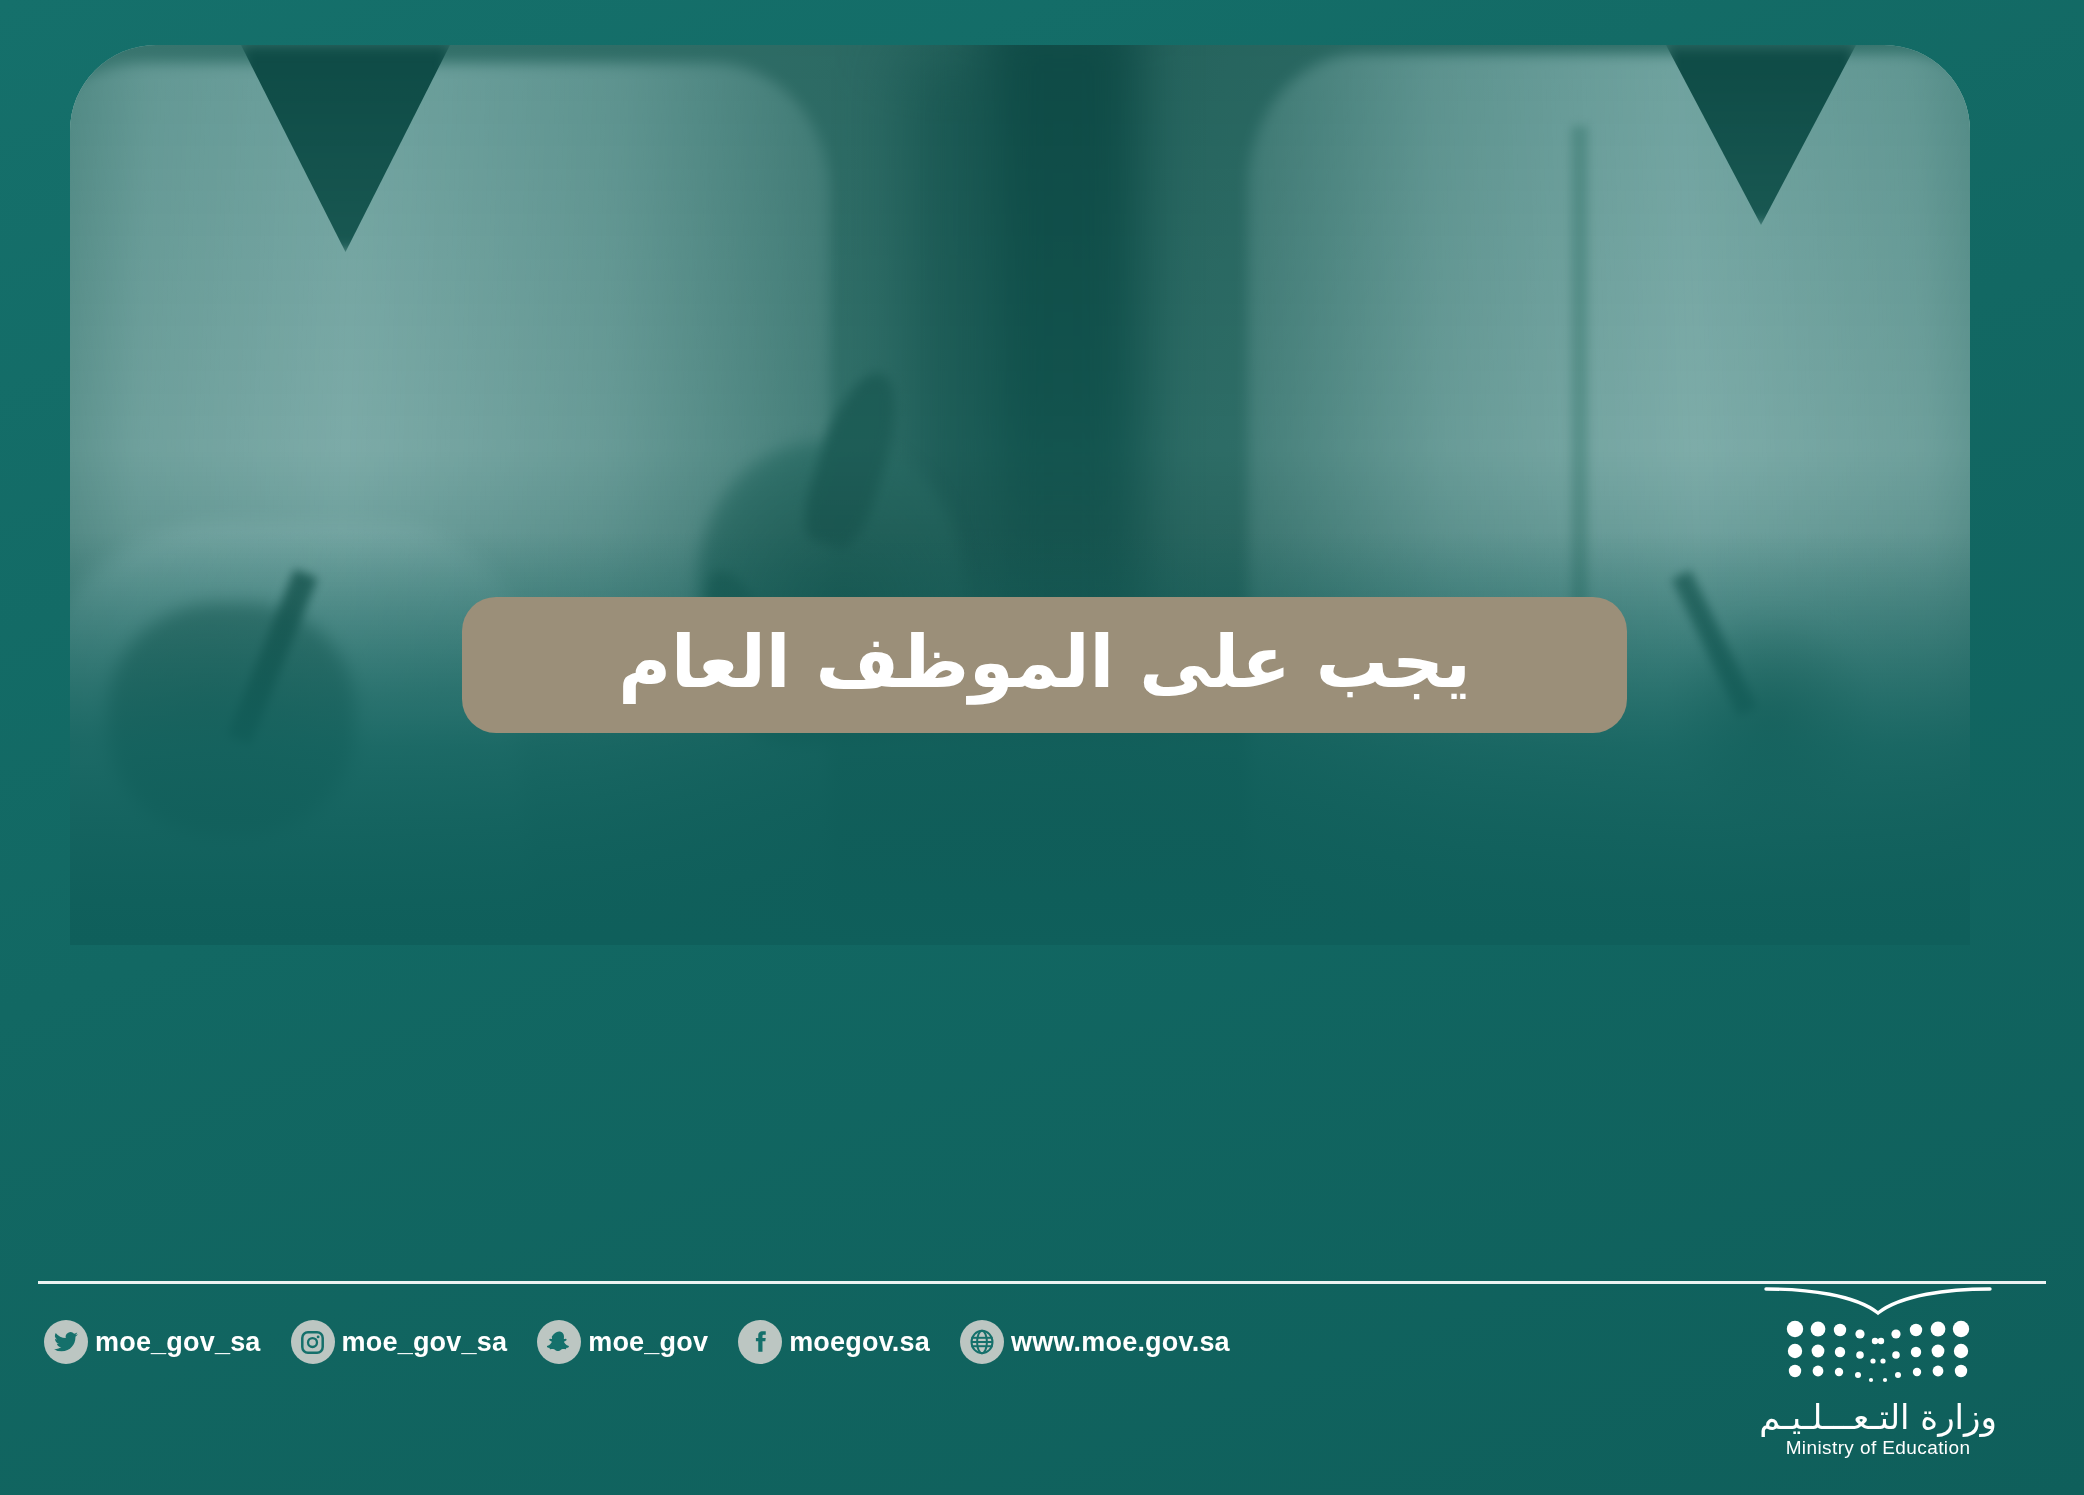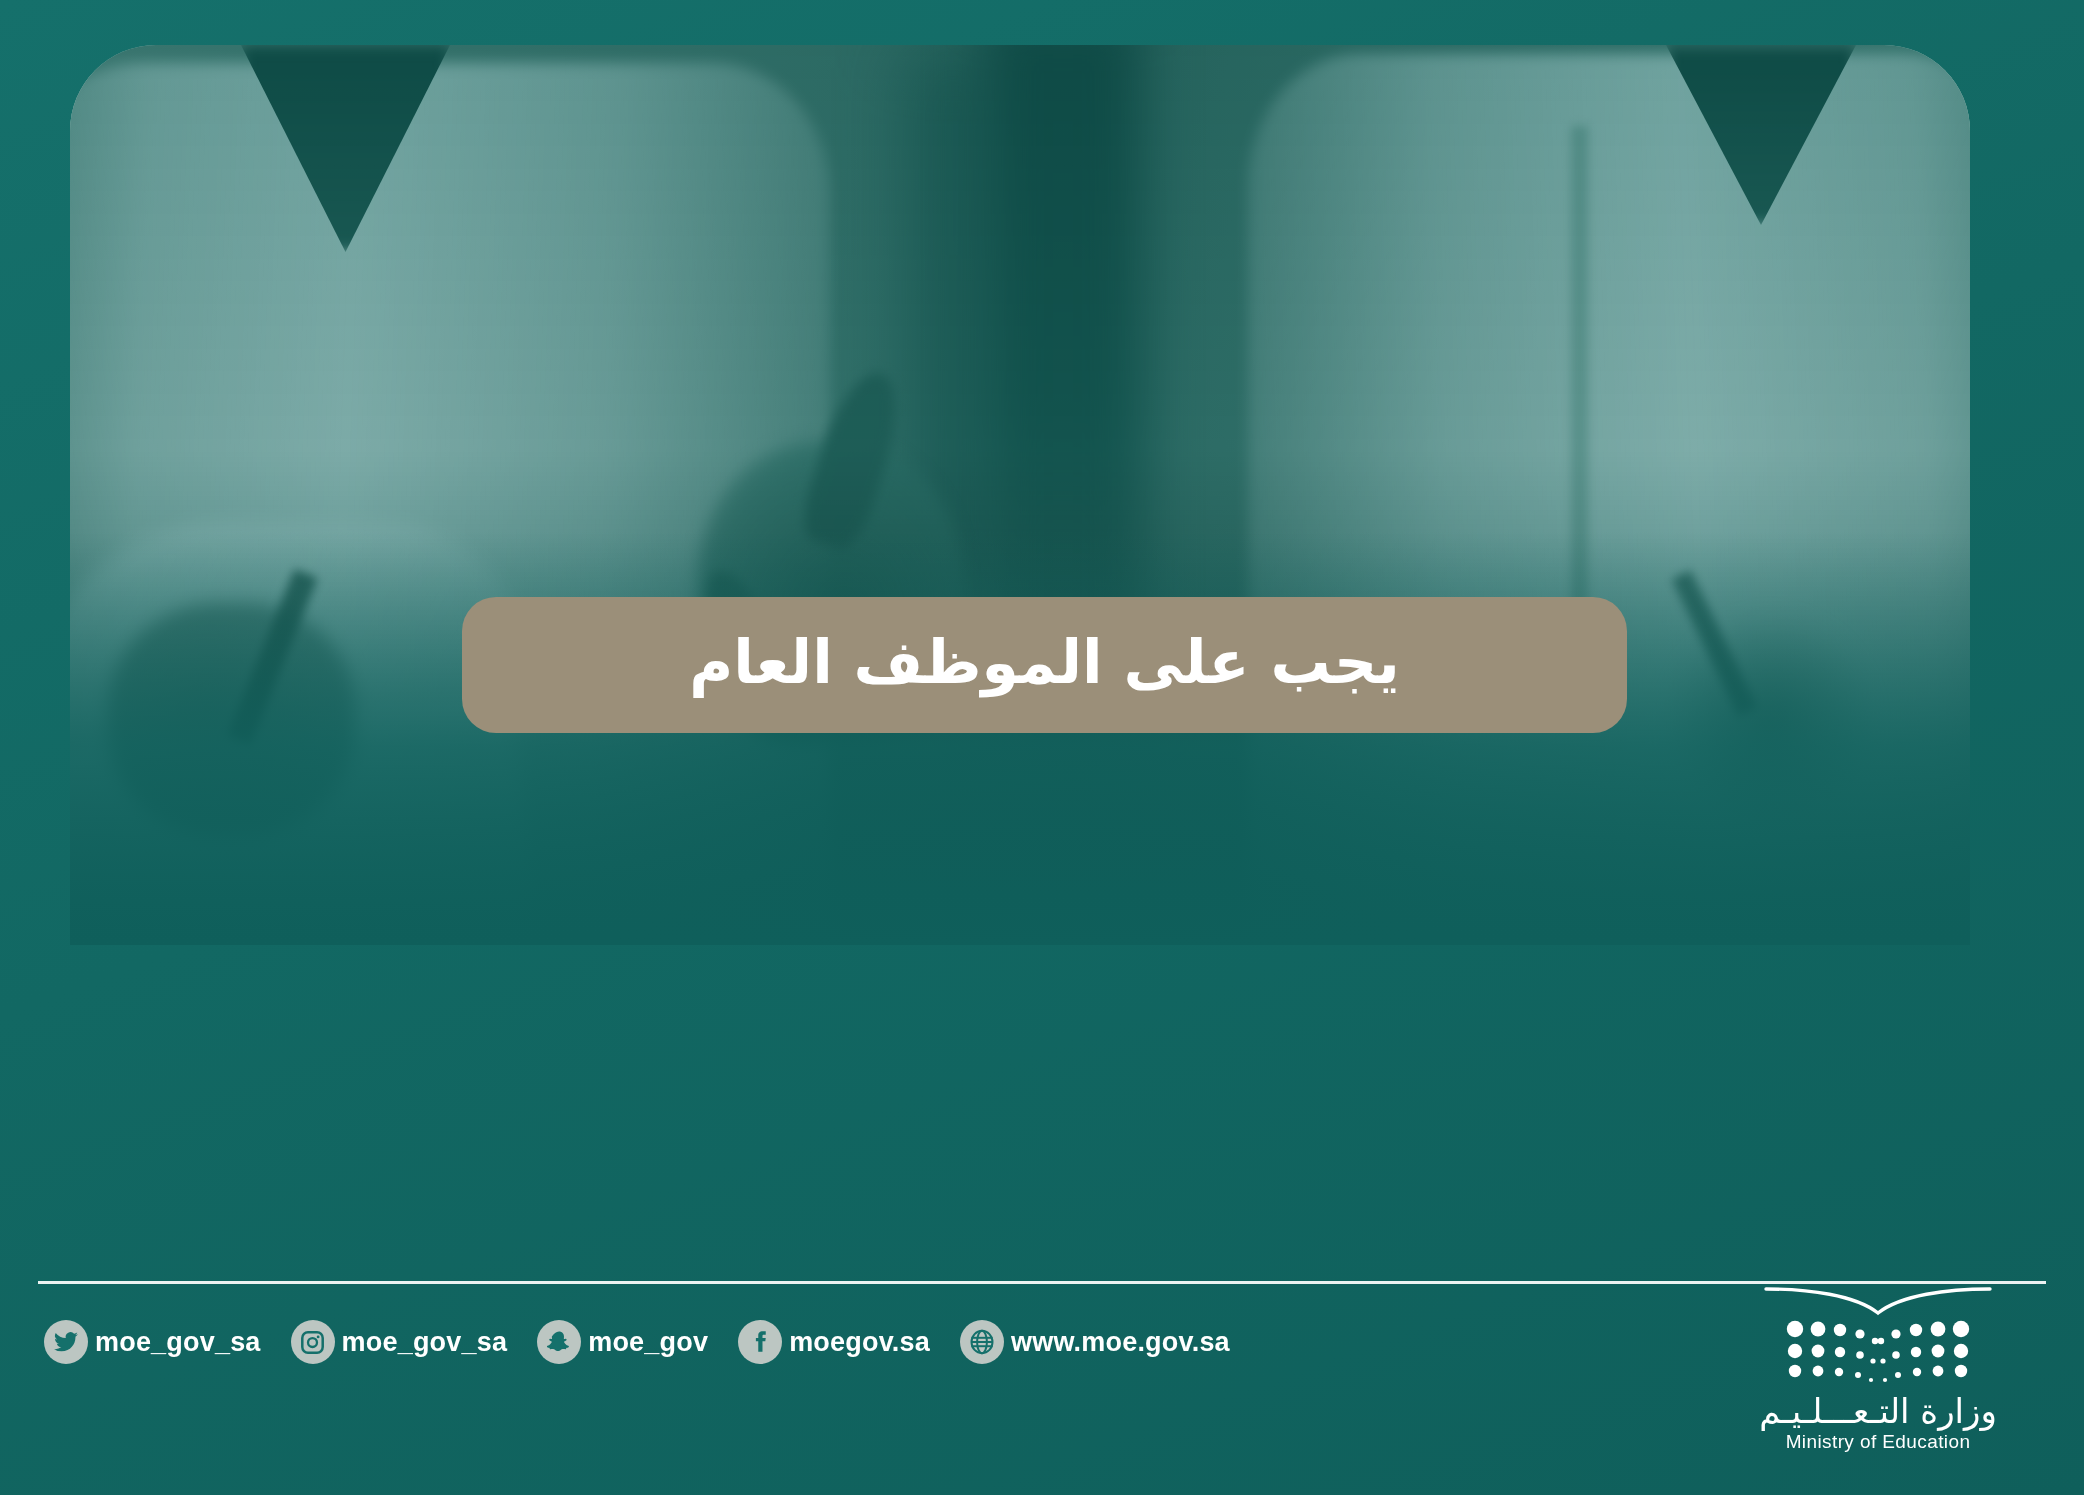--- a/index.html
+++ b/index.html
@@ -185,21 +185,21 @@
     position:absolute;
     left:462px; top:597px;
     width:1165px; height:136px;
     background:#9b8f79;
     border-radius:34px;
     display:flex; align-items:center; justify-content:center;
     z-index:5;
   }
   .title-badge .title-text {
     color:#ffffff;
-    font-size:60px;
+    font-size:72px;
     font-weight:bold;
     letter-spacing:0;
     white-space:nowrap;
     direction:rtl;
     line-height:1;
     transform:translateY(-3px);
   }
 
   
   .body-copy {
@@ -256,21 +256,21 @@
     width:300px; height:180px;
     z-index:6;
     display:flex; flex-direction:column; align-items:center;
   }
   .moe-mark { width:230px; height:108px; }
   .moe-ar {
     color:#ffffff;
     font-size:34px;
     direction:rtl;
     letter-spacing:2px;
-    margin-top:0;
+    margin-top:6px;
     font-family:"DejaVu Sans", sans-serif;
     white-space:nowrap;
   }
   .moe-en {
     color:#ffffff;
     font-size:19px;
     font-family:"Liberation Sans", sans-serif;
     letter-spacing:.4px;
     margin-top:0;
     white-space:nowrap;

